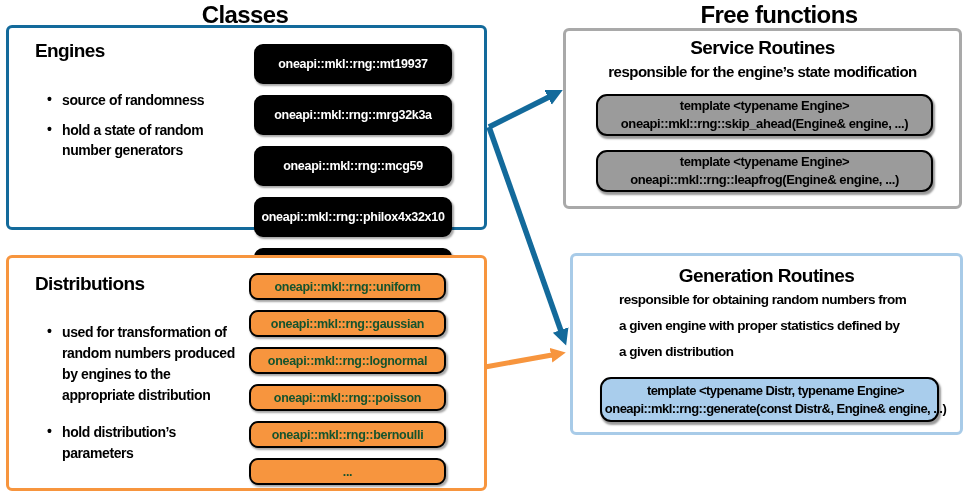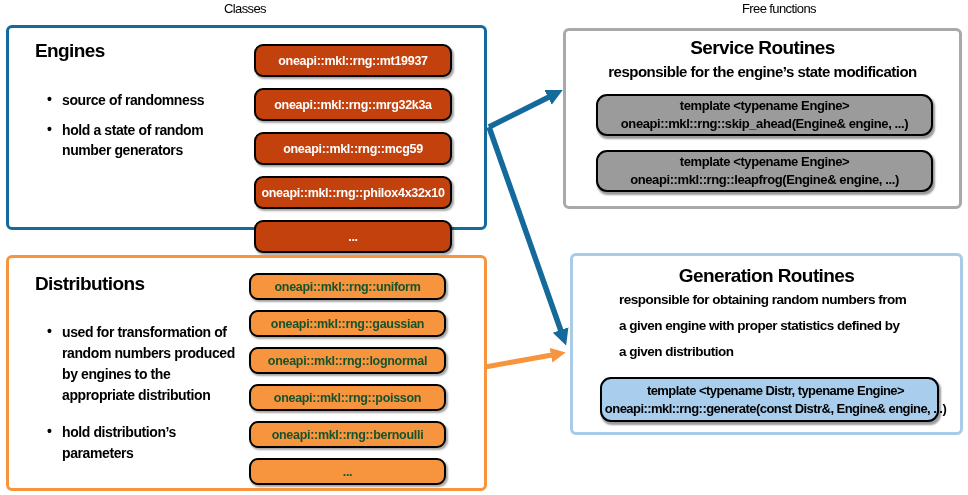--- a/index.html
+++ b/index.html
@@ -1,19 +1,19 @@
 <!DOCTYPE html>
 <html><head>
 <meta charset="utf-8">
 <style>
   html,body{margin:0;padding:0;background:#fff;}
   body{width:968px;height:495px;overflow:hidden;font-family:"Liberation Sans",sans-serif;color:#000;}
   .stage{position:relative;width:968px;height:495px;background:#fff;}
 
-  .col-title{position:absolute;top:1px;font-size:13px;font-weight:normal;letter-spacing:-0.6px;text-align:center;}
+  .col-title{position:absolute;top:1px;font-size:24px;font-weight:bold;letter-spacing:-0.6px;text-align:center;}
   .col-title.classes{left:0;width:490px;}
   .col-title.free{left:580px;width:398px;}
 
   .box{position:absolute;background:#fff;border-radius:6px;box-sizing:border-box;}
   .box.engines{left:6px;top:25px;width:481px;height:205px;border:3.5px solid #136A9B;}
   .box.distributions{left:6px;top:255px;width:481px;height:236px;border:3.5px solid #F7953E;}
   .box.service{left:563px;top:28px;width:399px;height:181px;border:3.5px solid #A9A9A9;}
   .box.generation{left:570px;top:253px;width:393px;height:182px;border:3.5px solid #A8CBE8;}
 
   .box h2{position:absolute;margin:0;font-size:19px;font-weight:bold;letter-spacing:-0.6px;}
@@ -37,21 +37,21 @@
   .bullets li::before{content:"\2022";position:absolute;left:0;top:-1px;}
 
   .pillcol{position:absolute;display:flex;flex-direction:column;}
   .engines .pillcol{left:245px;top:16px;width:198px;gap:11px;}
   .distributions .pillcol{left:240px;top:15px;width:197px;gap:10px;}
 
   .pill{box-sizing:border-box;border:2px solid #000;border-radius:9px;
     display:flex;align-items:center;justify-content:center;
     font-size:12.5px;font-weight:bold;letter-spacing:-0.3px;white-space:nowrap;
     box-shadow:1.5px 2px 2px rgba(0,0,0,0.35);}
-  .pill.blue{height:33px;background:#c2410c;color:#fff;}
+  .pill.blue{height:40px;background:#000000;color:#fff;}
   .pill.orange{height:27px;background:#F7953E;color:#14532d;}
 
   .pill2{position:absolute;box-sizing:border-box;border:2px solid #000;border-radius:11px;
     display:flex;flex-direction:column;align-items:center;justify-content:center;
     font-size:13px;font-weight:bold;letter-spacing:-0.4px;line-height:18px;white-space:nowrap;
     box-shadow:1.5px 2.5px 2px rgba(0,0,0,0.4);}
   .pill2.gray{left:30px;width:337px;height:42px;background:#9B9B9B;color:#000;}
   .svc-pill-0{top:63px;}
   .svc-pill-1{top:119px;}
   .pill2.lightblue{left:27px;top:121px;width:339px;height:45px;background:#A9CDEC;color:#000;letter-spacing:-0.55px;padding-left:12px;}

